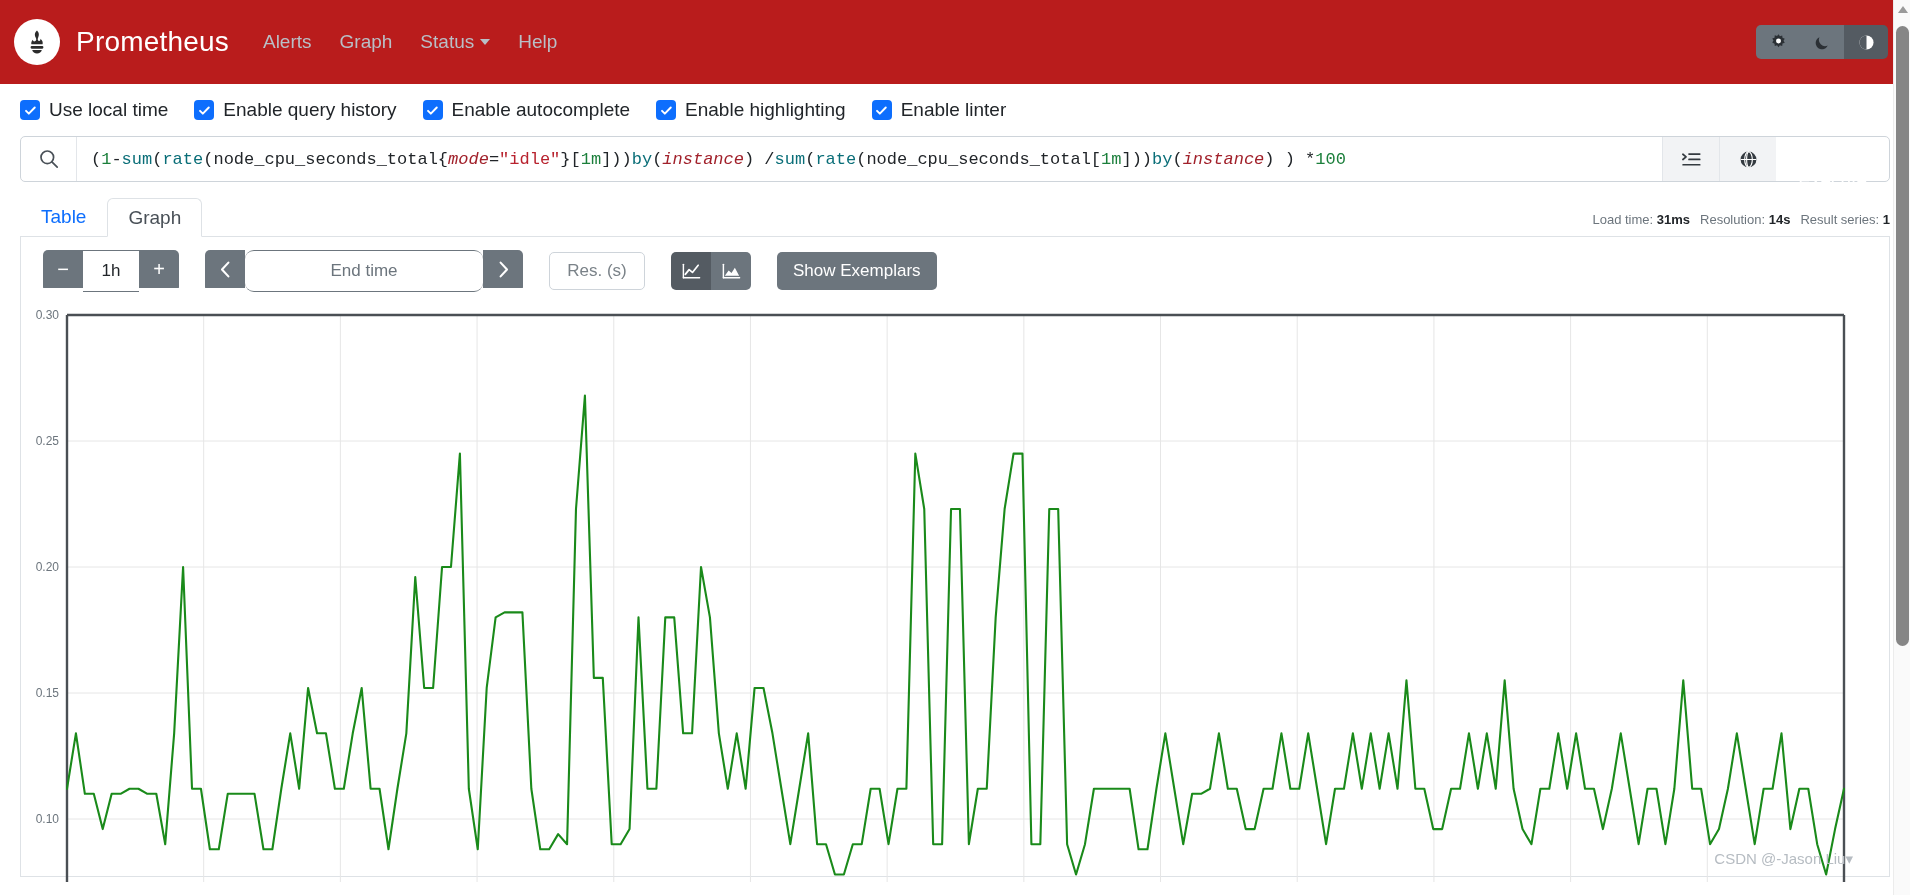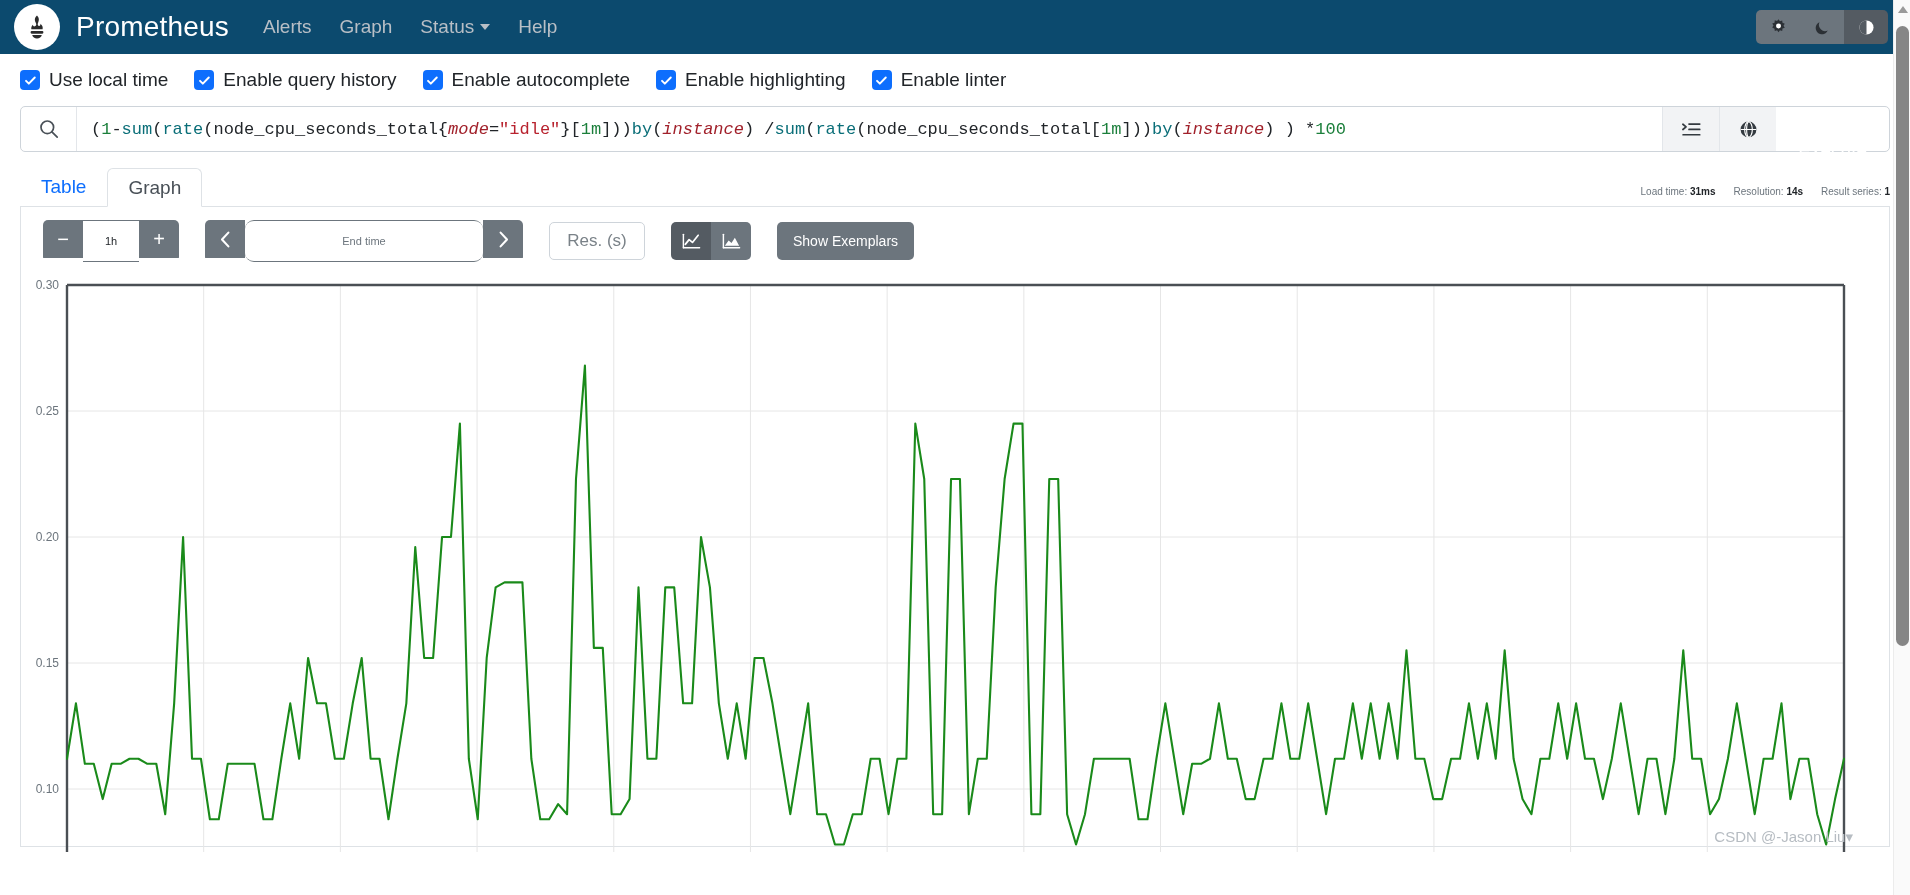--- a/index.html
+++ b/index.html
@@ -6,22 +6,22 @@
   html, body {
     margin: 0; padding: 0;
     width: 1910px; height: 895px;
     overflow: hidden;
     background: #ffffff;
     font-family: "Liberation Sans", sans-serif;
   }
 
   
   #navbar {
-    height: 54px;
-    background: #0c4a6e;
+    height: 84px;
+    background: #b91c1c;
     display: flex;
     align-items: center;
     padding: 0 22px 0 14px;
     position: relative;
   }
   #brand-logo {
     width: 46px; height: 46px;
     border-radius: 50%;
     background: #ffffff;
     display: flex; align-items: center; justify-content: center;
@@ -155,22 +155,22 @@
   .tab.inactive { color: #0d6efd; }
   .tab.active {
     color: #495057;
     background: #ffffff;
     border-color: #dee2e6 #dee2e6 #ffffff;
     margin-bottom: -1px;
   }
   #stats {
     margin-left: auto;
     display: flex;
-    gap: 18px;
-    font-size: 10px;
+    gap: 10px;
+    font-size: 13px;
     color: #6c757d;
     padding-bottom: 9px;
     white-space: nowrap;
   }
   #stats b { color: #212529; font-weight: 700; }
 
   
   #graph-panel {
     margin: 0 20px;
     border: 1px solid #dee2e6;
@@ -195,21 +195,21 @@
     min-width: 40px;
     display: flex; align-items: center; justify-content: center;
     font-size: 20px;
     cursor: pointer;
   }
   .gbtn.dark { background: #545b62; }
   .gfield {
     background: #ffffff;
     height: 42px;
     display: flex; align-items: center; justify-content: center;
-    font-size: 11px;
+    font-size: 17px;
     color: #212529;
     border-top: 1px solid #6c757d;
     border-bottom: 1px solid #6c757d;
     padding: 16px 14px;
   }
   .gfield.ph { color: #7a8288; border-radius: 9px; }
   #range-input { min-width: 56px; }
   #endtime-input { width: 238px; color: #6c757d; }
   #res-input {
     width: 96px; height: 38px;
@@ -217,34 +217,34 @@
     border-radius: 5px;
     display: flex; align-items: center; justify-content: center;
     font-size: 17px; color: #7a8288;
     background: #ffffff;
   }
   #show-exemplars {
     background: #6c757d; color: #ffffff;
     height: 38px; padding: 9px 16px;
     display: flex; align-items: center;
     border-radius: 5px;
-    font-size: 14px;
+    font-size: 17px;
     cursor: pointer;
     white-space: nowrap;
   }
 
   
   #chart-wrap { position: relative; margin-top: 16px; height: 575px; }
   #chart-svg { display: block; }
   .ytick { font-size: 12px; fill: #6c757d; font-family: "Liberation Sans", sans-serif; }
 
   
   #watermark {
     position: absolute;
-    right: 36px; bottom: 0;
+    right: 36px; bottom: 8px;
     font-size: 15px;
     color: #b6bcc2;
     white-space: nowrap;
     pointer-events: none;
   }
   #scrollbar {
     position: absolute;
     top: 0; right: 0;
     width: 17px; height: 895px;
     background: #fafafa;

